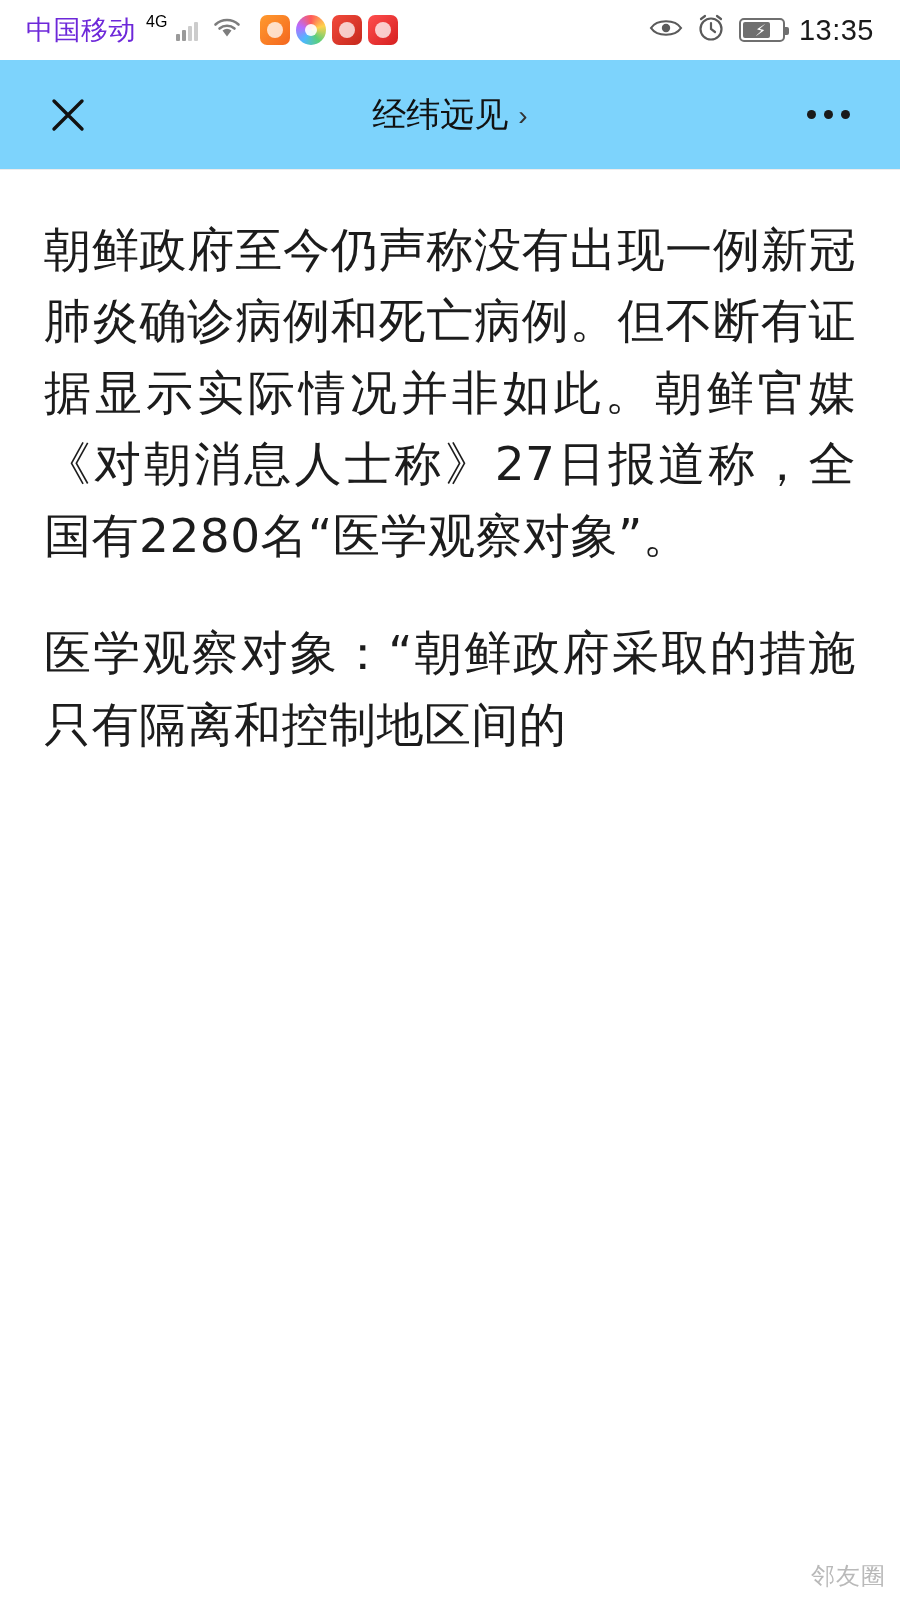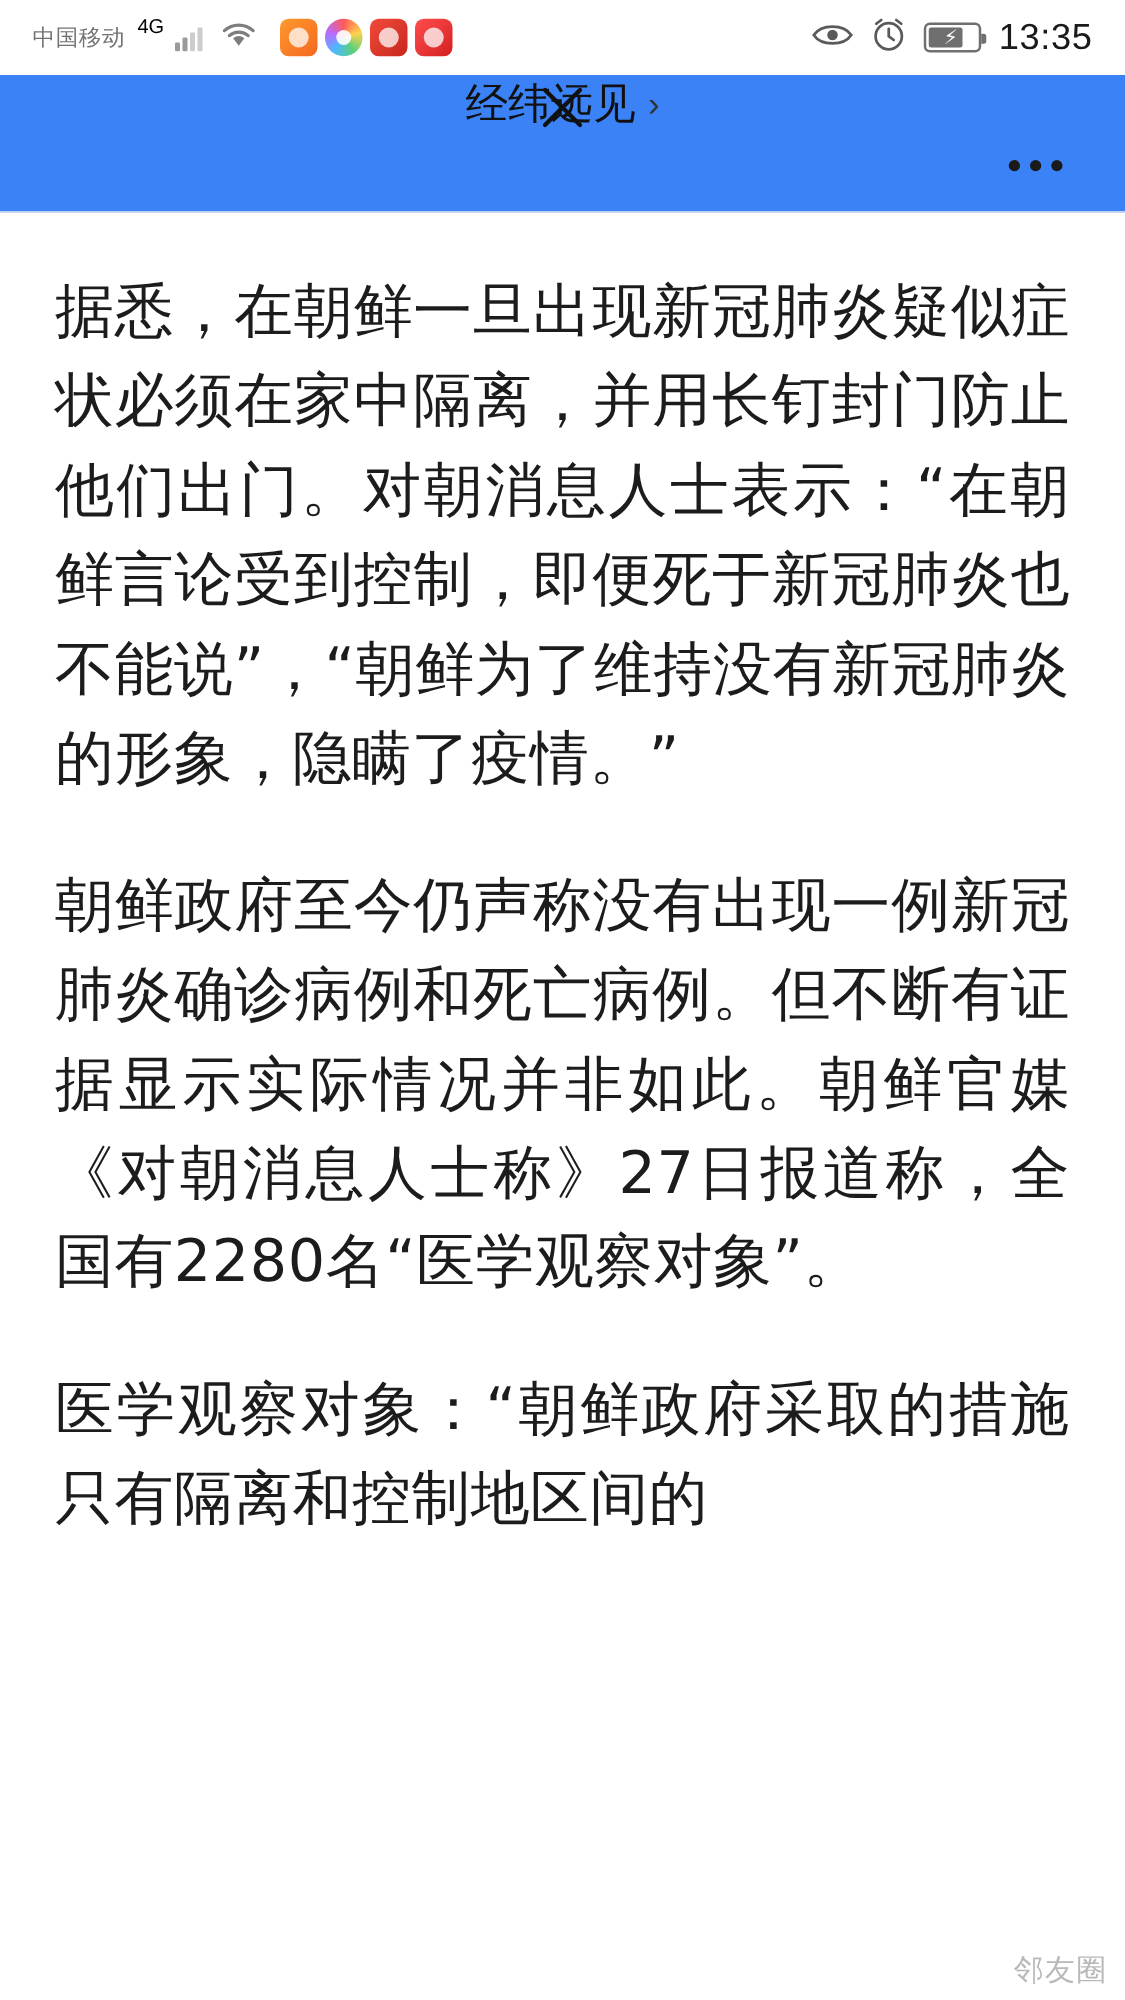--- a/index.html
+++ b/index.html
@@ -19,22 +19,22 @@
     align-items: center;
     padding: 0 26px;
     background: #ffffff;
   }
   .sb-left {
     display: flex;
     align-items: center;
     gap: 8px;
   }
   .carrier {
-    font-size: 18px;
-    color: #737373;
+    font-size: 27px;
+    color: #6d28d9;
     letter-spacing: 0.5px;
   }
   .net-type {
     font-size: 16px;
     color: #000000;
     position: relative;
     top: -8px;
     margin-left: 2px;
   }
   .signal-bars {
@@ -124,24 +124,23 @@
     color: #1a1a1a;
     letter-spacing: 0.5px;
   }
 
   
   .nav-bar {
     height: 110px;
     display: flex;
     align-items: center;
     padding: 0 42px;
-    background: #3b82f6;
+    background: #7dd3fc;
     border-bottom: 1px solid #ececec;
     position: relative;
-    flex-direction: column;
   }
   .close-btn {
     width: 52px; height: 52px;
     display: flex; align-items: center; justify-content: center;
     cursor: pointer;
   }
   .nav-title {
     position: absolute;
     left: 0; right: 0;
     text-align: center;
@@ -266,19 +265,18 @@
       <span class="chev">›</span>
     </div>
     <div class="more-btn">
       <i></i>
         <i></i>
         <i></i>
     </div>
   </div>
 
   <div class="article">
-    <p class="para">据悉，在朝鲜一旦出现新冠肺炎疑似症状必须在家中隔离，并用长钉封门防止他们出门。对朝消息人士表示：“在朝鲜言论受到控制，即便死于新冠肺炎也不能说”，“朝鲜为了维持没有新冠肺炎的形象，隐瞒了疫情。”</p>
     <p class="para">朝鲜政府至今仍声称没有出现一例新冠肺炎确诊病例和死亡病例。但不断有证据显示实际情况并非如此。朝鲜官媒《对朝消息人士称》27日报道称，全国有2280名“医学观察对象”。</p>
     <p class="para">医学观察对象：“朝鲜政府采取的措施只有隔离和控制地区间的</p>
   </div>
 
   <div class="watermark">邻友圈</div>
 </div>
 
 </body></html>

